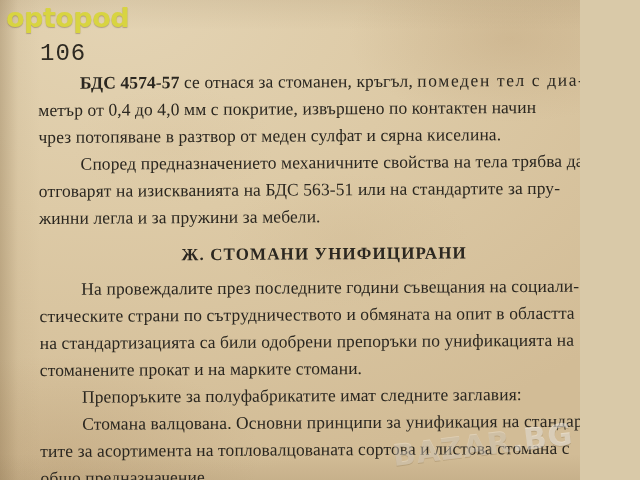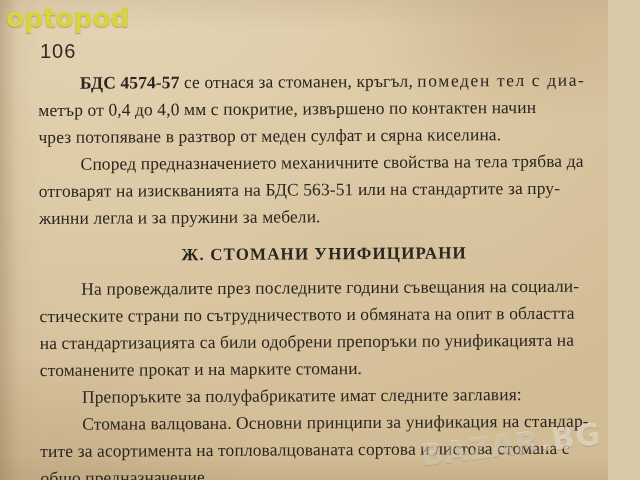--- a/index.html
+++ b/index.html
@@ -13,21 +13,20 @@
     background: #d9c9a8;
     font-family: "Liberation Serif", serif;
   }
   #page {
     position: relative;
     width: 580px;
     height: 480px;
     background:
       radial-gradient(ellipse 120% 100% at 20% 0%, #e4d4b4 0%, #ddcaa6 45%, #d2bc96 100%);
     overflow: hidden;
-    padding-left: 28px;
   }
   
   #page::before {
     content: "";
     position: absolute;
     inset: 0;
     background:
       radial-gradient(ellipse 40% 25% at 88% 8%, rgba(180,150,110,0.30), rgba(0,0,0,0) 70%),
       radial-gradient(ellipse 50% 30% at 10% 95%, rgba(175,145,105,0.28), rgba(0,0,0,0) 70%),
       radial-gradient(ellipse 30% 20% at 60% 50%, rgba(200,175,135,0.18), rgba(0,0,0,0) 70%),
@@ -79,22 +78,22 @@
   }
   .wm-bazar .bz-dot {
     color: rgba(255,255,255,0.45);
   }
 
   
   .page-number {
     position: absolute;
     top: 40px;
     left: 40px;
-    font-family: Liberation Sans, sans-serif;
-    font-size: 20px;
+    font-family: Liberation Mono, monospace;
+    font-size: 24px;
     color: #2e2a22;
     letter-spacing: 1px;
     z-index: 4;
   }
 
   .column {
     position: absolute;
     top: 70px;
     left: 38px;
     width: 570px;

